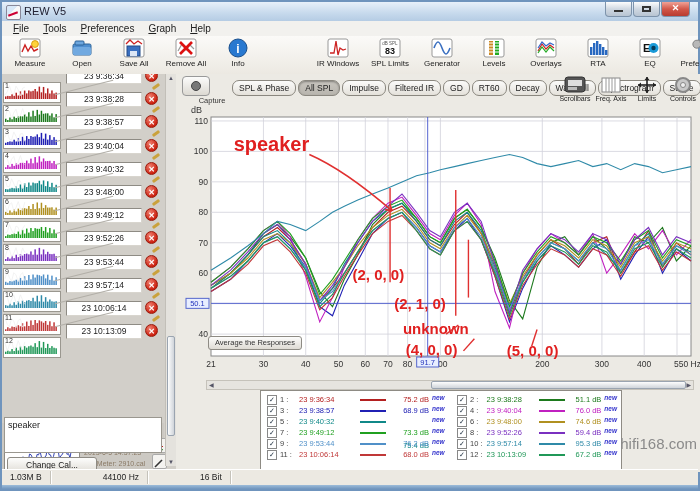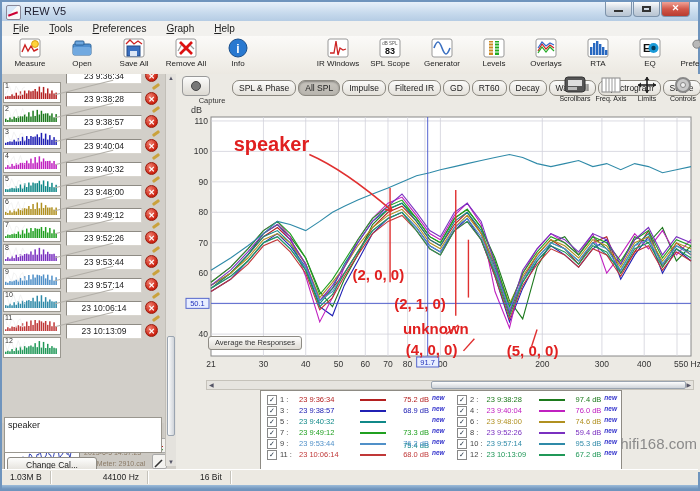--- a/index.html
+++ b/index.html
@@ -15,21 +15,21 @@
   #title-text{position:absolute;left:22px;top:3px;font-size:11px;color:#223;}
   .winbtn{position:absolute;top:0;width:27px;height:15px;border:1px solid #7d93ab;border-top:none;
     border-radius:0 0 4px 4px;background:linear-gradient(#fdfdfd,#cfd8e2 50%,#b8c4d2);box-sizing:border-box;}
   #btn-min{right:66px;} #btn-max{right:38px;}
   #btn-close{right:8px;width:29px;background:linear-gradient(#f0a296,#d2584a 50%,#b83b30);}
   #btn-min:after{content:"";position:absolute;left:8px;bottom:4px;width:9px;height:2px;background:#333;}
   #btn-max:after{content:"";position:absolute;left:8px;top:4px;width:9px;height:6px;border:2px solid #333;box-sizing:border-box;}
   #btn-close:after{content:"\2715";position:absolute;left:0;right:0;top:1px;text-align:center;color:#fff;font-size:9px;font-weight:bold;}
   
   #menubar{position:absolute;left:0;top:19px;right:0;height:15px;background:#f2f1ee;border-bottom:1px solid #d8d5ce;
-    font-size:10px;color:#222;display:flex;align-items:center;padding-left:4px;gap:6px;}
+    font-size:10px;color:#222;display:flex;align-items:center;padding-left:4px;gap:0;}
   .menu-item{padding:0 7px;cursor:default;}
   .menu-item u{text-decoration:underline;}
   
   #toolbar{position:absolute;left:0;top:34px;right:0;height:38px;
     background:linear-gradient(#fbfaf8,#ece9e2);border-bottom:1px solid #c9c5bc;display:flex;}
   .tb-btn{width:52px;height:36px;display:flex;flex-direction:column;align-items:center;justify-content:flex-start;padding-top:1px;}
   .tb-icon{width:24px;height:22px;display:flex;align-items:center;justify-content:center;}
   .tb-label{font-size:8px;color:#222;white-space:nowrap;}
   #tb-left{display:flex;margin-left:2px;}
   #tb-center{display:flex;margin-left:48px;}
@@ -182,21 +182,21 @@
           <span class="tb-label">IR Windows</span>
         </div>
         <div class="tb-btn">
           <span class="tb-icon">
             <svg width="24" height="22" viewBox="0 0 24 22">
               <rect x="2" y="2" width="20" height="18" rx="2" fill="#fff" stroke="#999"></rect>
               <text x="12" y="8" text-anchor="middle" font-size="4.5" fill="#555">dB SPL</text>
               <text x="12" y="17" text-anchor="middle" font-size="9" font-weight="bold" fill="#111">83</text>
             </svg>
           </span>
-          <span class="tb-label">SPL Scope</span>
+          <span class="tb-label">SPL Limits</span>
         </div>
         <div class="tb-btn">
           <span class="tb-icon">
             <svg width="24" height="22" viewBox="0 0 24 22">
               <rect x="2" y="2" width="20" height="18" rx="2" fill="#fff" stroke="#999"></rect>
               <path d="M4,11 C7,3 9,3 12,11 C15,19 17,19 20,11" fill="none" stroke="#3a6fc0" stroke-width="1.6"></path>
             </svg>
           </span>
           <span class="tb-label">Generator</span>
         </div>
@@ -890,21 +890,21 @@
             <span class="lg-val" style="color: rgb(192, 56, 56);">68.0 dB</span>
             <span class="lg-new">new</span>
           </div>
         </div>
       <div class="lg-col" id="lg-right">
           <div class="lg-row">
             <div class="lg-cb">✓</div>
             <span class="lg-num">2 :</span>
             <span class="lg-time" style="color: rgb(29, 122, 29);">23 9:38:28</span>
             <span class="lg-dash" style="background: rgb(29, 122, 29);"></span>
-            <span class="lg-val" style="color: rgb(29, 122, 29);">97.4 dB</span>
+            <span class="lg-val" style="color: rgb(29, 122, 29);">51.1 dB</span>
             <span class="lg-new">new</span>
           </div>
           <div class="lg-row">
             <div class="lg-cb">✓</div>
             <span class="lg-num">4 :</span>
             <span class="lg-time" style="color: rgb(192, 32, 192);">23 9:40:04</span>
             <span class="lg-dash" style="background: rgb(192, 32, 192);"></span>
             <span class="lg-val" style="color: rgb(192, 32, 192);">76.0 dB</span>
             <span class="lg-new">new</span>
           </div>

